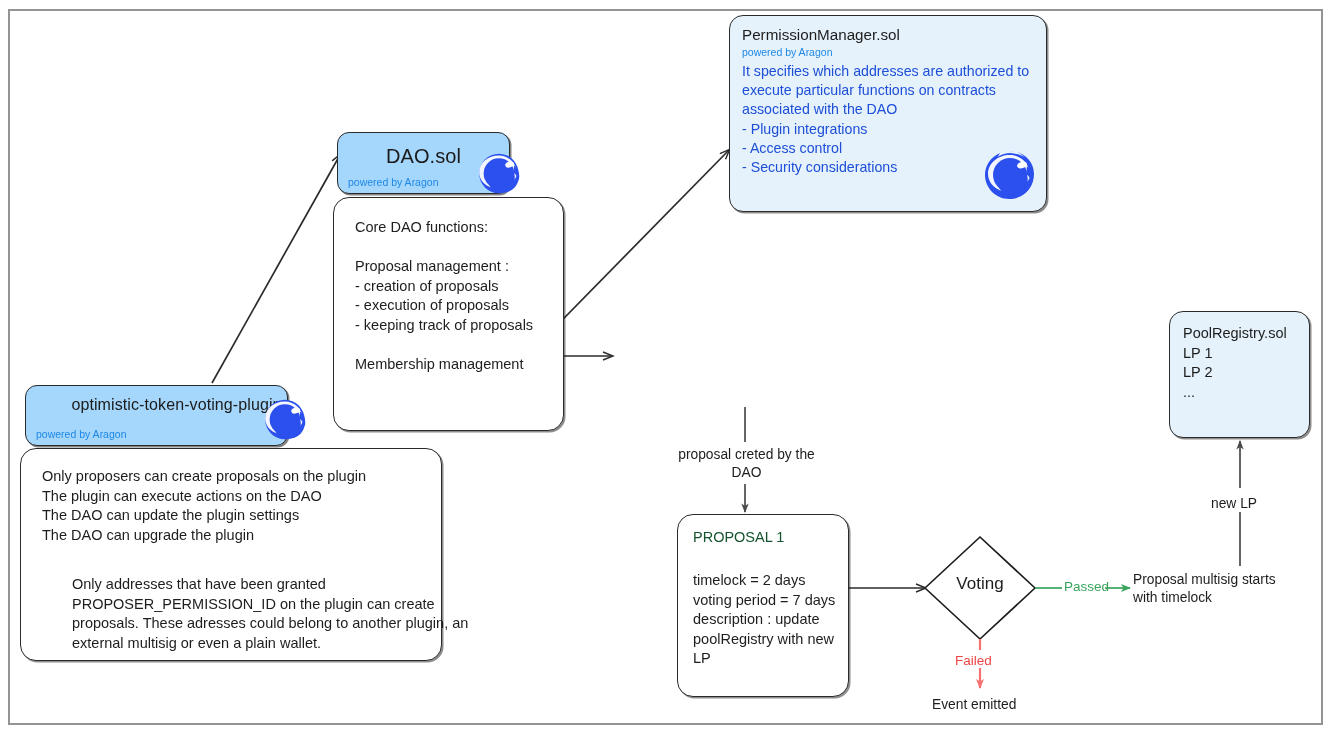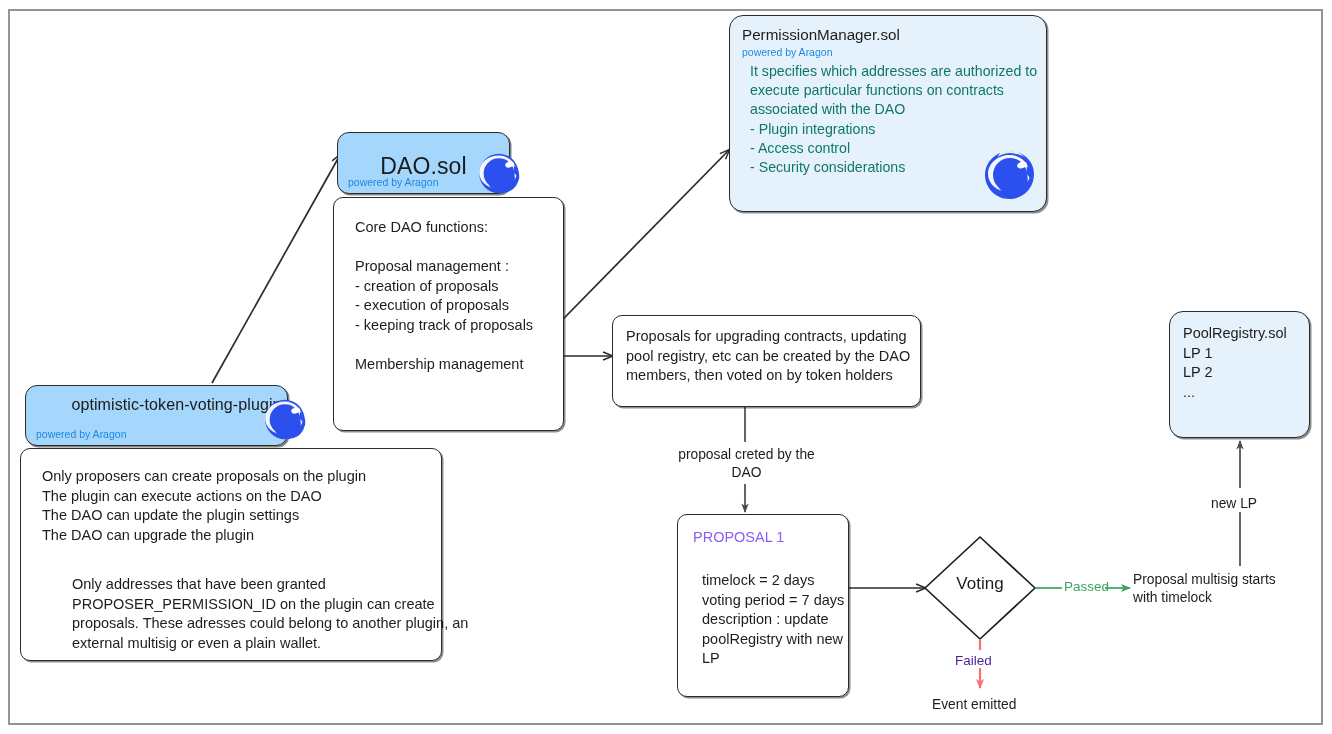--- a/index.html
+++ b/index.html
@@ -42,57 +42,56 @@
     background: #a5d6fb;
     border: 1.6px solid #2b2b2b;
     border-radius: 12px;
     box-shadow: 1.5px 1.5px 0 rgba(30,30,30,0.55);
     z-index: 3;
   }
   .hdr-title {
     position: absolute;
     left: 0;
     right: 0;
-    top: 20px;
+    top: 12px;
     text-align: center;
-    font-size: 23px;
+    font-size: 20px;
     color: #1b1b1b;
     letter-spacing: .1px;
   }
   .hdr-sub {
     position: absolute;
     left: 10px;
     bottom: 5px;
     font-size: 10.5px;
     color: #1e88e5;
   }
   .body-box {
     position: absolute;
     box-sizing: border-box;
     background: #ffffff;
     border: 1.6px solid #2b2b2b;
-    border-radius: 10px;
+    border-radius: 16px;
     box-shadow: 1.5px 1.5px 0 rgba(30,30,30,0.5);
     z-index: 2;
   }
   .lightblue-box {
     position: absolute;
     box-sizing: border-box;
     background: #e5f2fb;
     border: 1.6px solid #2b2b2b;
     border-radius: 14px;
     box-shadow: 1.5px 1.5px 0 rgba(30,30,30,0.5);
     z-index: 2;
   }
   .txt {
     font-size: 14.2px;
     line-height: 19.2px;
-    color: #0f766e;
+    color: #1d4ed8;
     white-space: pre-wrap;
-    margin-left: 8px;
   }
   .txt-lg {
     font-size: 14.5px;
     line-height: 19.5px;
     color: #1d1d1d;
     white-space: pre-wrap;
   }
 
   
   .aragon-logo {
@@ -116,37 +115,37 @@
   #plg-body { left: 20px; top: 448px; width: 422px; height: 213px; }
   #plg-text-1 { position:absolute; left:21px; top:18px; width:392px; }
   #plg-text-2 { position:absolute; left:11px; top:126px; width:400px;margin-left:40px; }
 
   
   #prop-box { left: 612px; top: 315px; width: 309px; height: 92px; background:#ffffff; }
   #prop-text { position:absolute; left:13px; top:11px; width:290px; }
 
   
   #p1-box { left: 677px; top: 514px; width: 172px; height: 183px; }
-  #p1-title { position:absolute; left:15px; top:14px; font-size:14.5px; color:#8b5cf6; }
-  #p1-text { position:absolute; left:24px; top:56px; width:150px; }
+  #p1-title { position:absolute; left:15px; top:14px; font-size:14.5px; color:#14532d; }
+  #p1-text { position:absolute; left:15px; top:56px; width:150px; }
 
   
   #pr-box { left: 1169px; top: 311px; width: 141px; height: 127px; }
   #pr-text { position:absolute; left:13px; top:12px; width:120px; }
 
   
   .flabel {
     position: absolute;
     font-size: 13.8px;
     line-height: 18px;
     color: #1d1d1d;
     white-space: pre;
   }
   .flabel-green { color: #3ba55d; font-size: 13.5px; }
-  .flabel-red { color: #4c1d95; font-size: 13.5px; }
+  .flabel-red { color: #ef4444; font-size: 13.5px; }
   #lbl-proposal-created { left: 674px; top: 446px; text-align: center; width: 145px; }
   #lbl-voting { left: 941px; top: 575px; width: 78px; text-align:center; font-size:17px; }
   #lbl-passed { left: 1064px; top: 578px; }
   #lbl-failed { left: 955px; top: 652px; }
   #lbl-event-emitted { left: 932px; top: 696px; }
   #lbl-exec { left: 1133px; top: 571px; width: 175px; }
   #lbl-newlp { left: 1211px; top: 495px; }
 </style>
 </head>
 <body>
@@ -254,23 +253,20 @@
     <svg width="52" height="47" viewBox="0 0 58 52">
       <circle cx="30" cy="26" r="22" fill="#2b50ee"></circle>
       <path d="M30,6 C41,6 50,15 50,26 C50,30 49,33 47,36 C48,32 48,29 47,26 C44,17 36,12 28,14 C20,16 15,24 17,32 C18,37 22,41 27,43 C16,42 8,34 8,25 C8,14 18,6 30,6 Z" fill="#ffffff" opacity="0.95"></path>
       <circle cx="30" cy="26" r="17" fill="#2b50ee"></circle>
       <path d="M47,17 C52,21 54,28 52,34 C51,30 49,27 46,25 Z" fill="#2b50ee"></path>
       <ellipse cx="42" cy="16" rx="5" ry="3.2" fill="#ffffff" transform="rotate(-16 42 16)"></ellipse>
       <path d="M33,39 C44,39 50,32 51,24 C55,33 49,45 38,47 C30,48 23,45 19,39 Z" fill="#2b50ee"></path>
     </svg>
   </span>
 
-  <div class="body-box" id="prop-box">
-    <div id="prop-text" class="txt-lg">Proposals for upgrading contracts, updating pool registry, etc can be created by the DAO members, then voted on by token holders</div>
-  </div>
 
   <div class="body-box" id="p1-box">
     <div id="p1-title">PROPOSAL 1</div>
     <div id="p1-text" class="txt-lg">timelock = 2 days
 voting period = 7 days
 description : update
 poolRegistry with new
 LP</div>
   </div>
 

